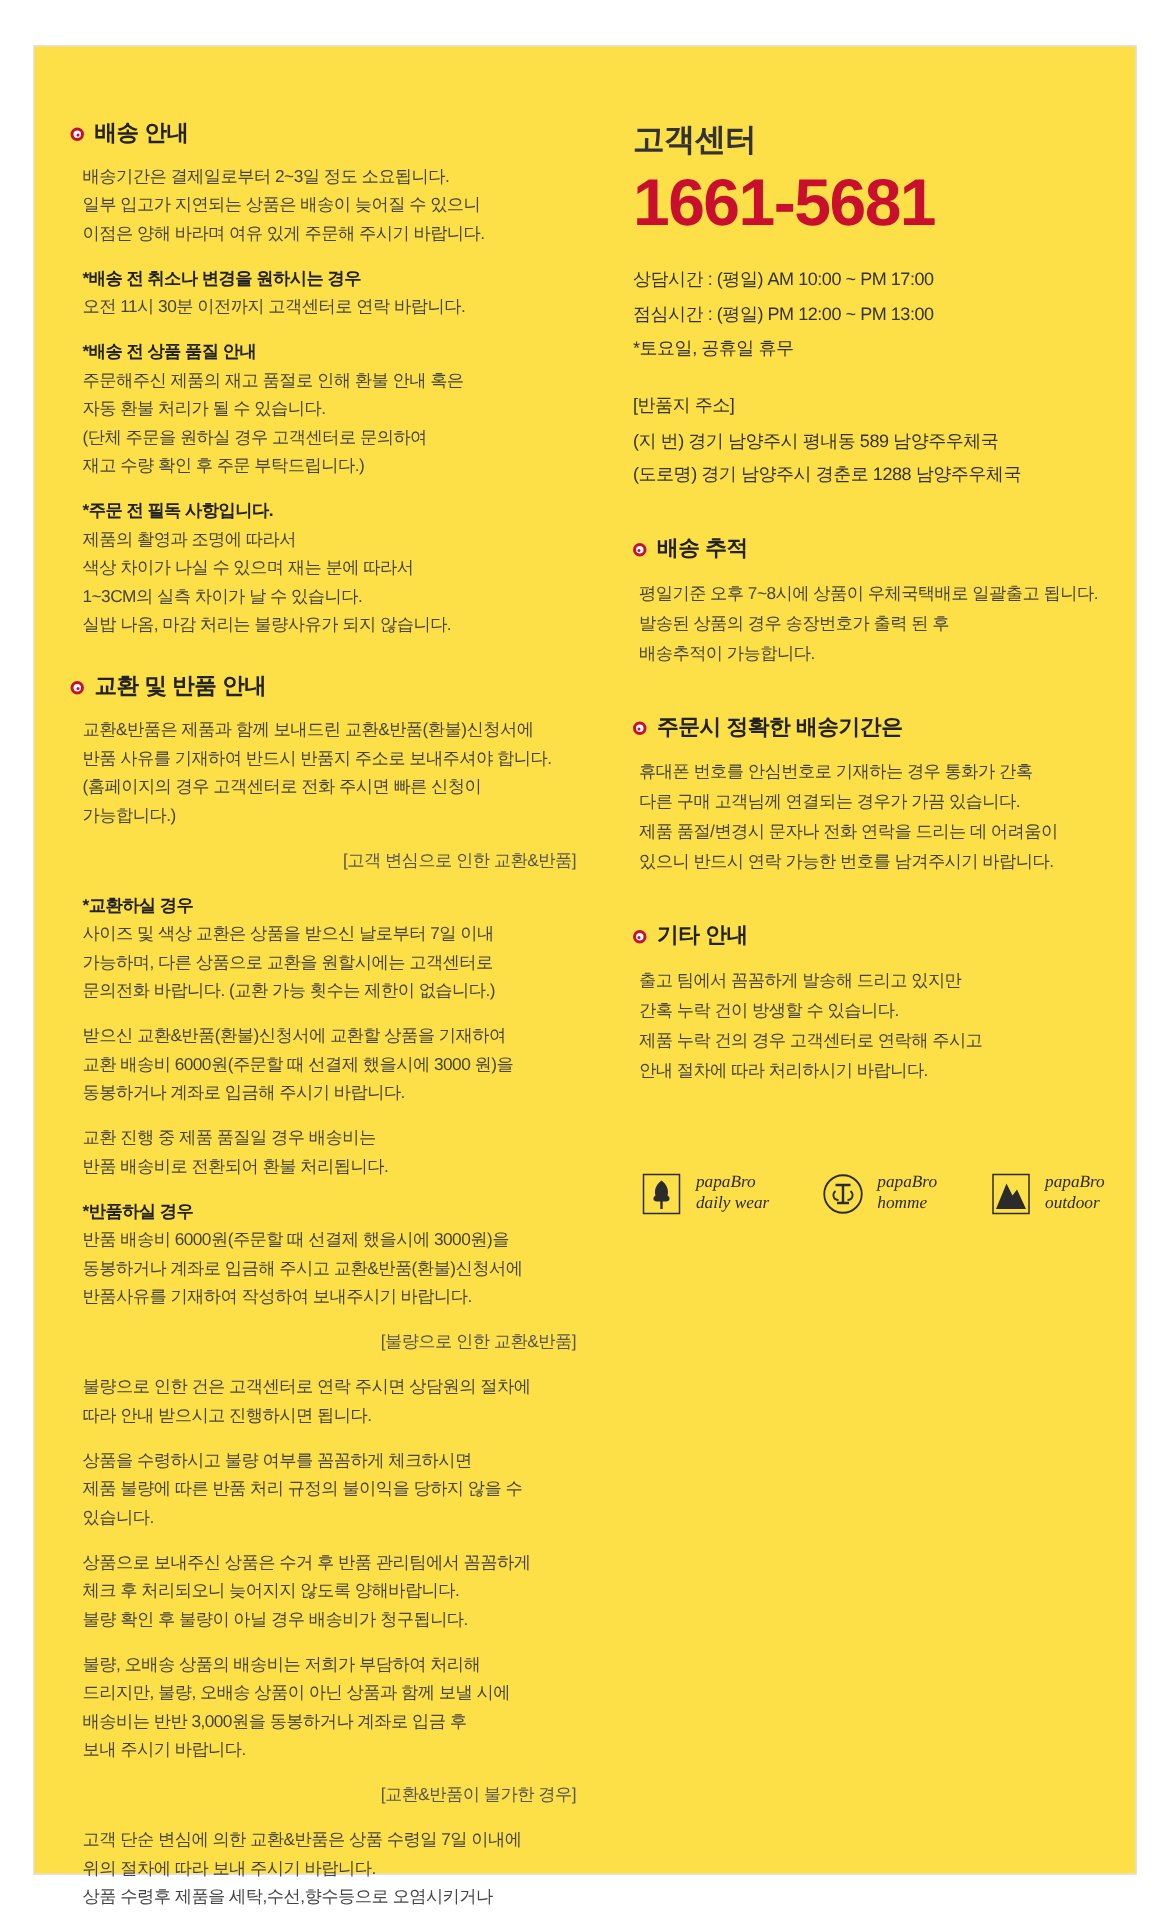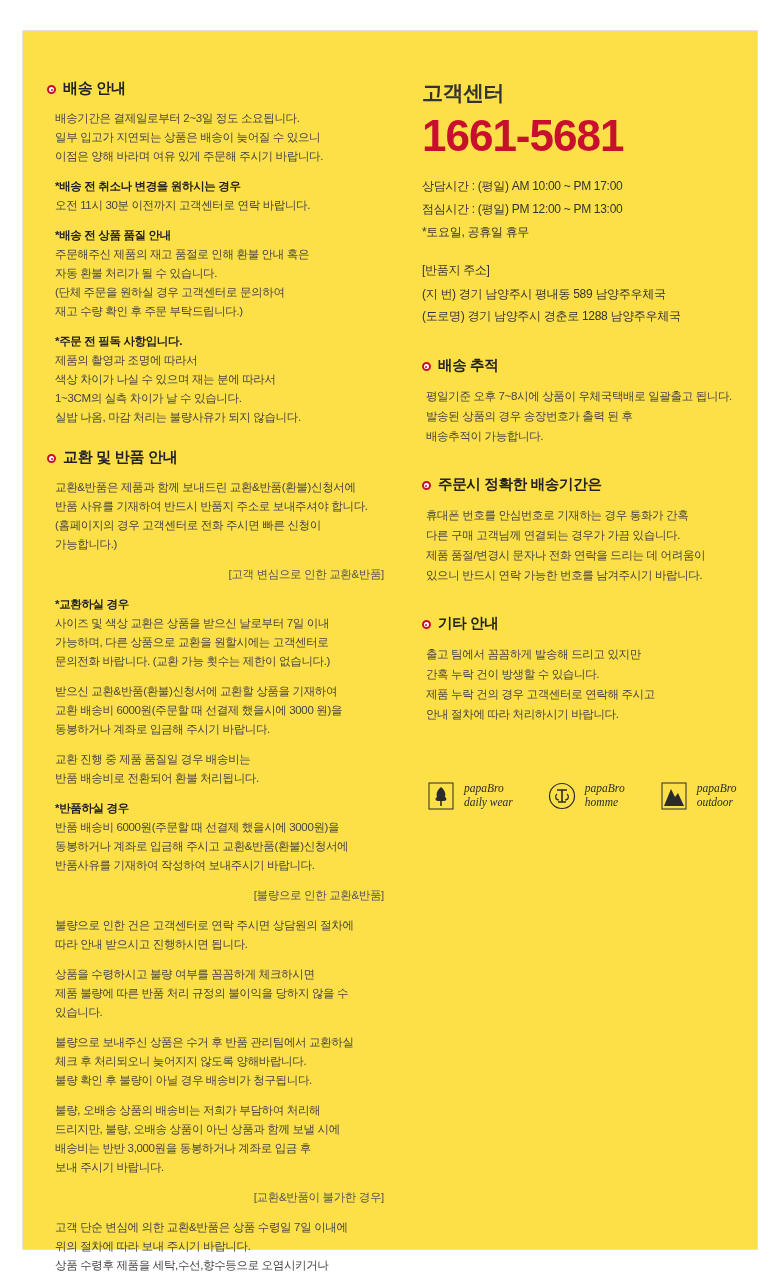--- a/index.html
+++ b/index.html
@@ -230,21 +230,21 @@
 
           <p class="line bracket gap">[불량으로 인한 교환&amp;반품]</p>
 
           <p class="line gap">불량으로 인한 건은 고객센터로 연락 주시면 상담원의 절차에</p>
           <p class="line">따라 안내 받으시고 진행하시면 됩니다.</p>
 
           <p class="line gap">상품을 수령하시고 불량 여부를 꼼꼼하게 체크하시면</p>
           <p class="line">제품 불량에 따른 반품 처리 규정의 불이익을 당하지 않을 수</p>
           <p class="line">있습니다.</p>
 
-          <p class="line gap">불량으로 보내주신 상품은 수거 후 반품 관리팀에서 교환하실</p>
+          <p class="line gap">상품으로 보내주신 상품은 수거 후 반품 관리팀에서 꼼꼼하게</p>
           <p class="line">체크 후 처리되오니 늦어지지 않도록 양해바랍니다.</p>
           <p class="line">불량 확인 후 불량이 아닐 경우 배송비가 청구됩니다.</p>
 
           <p class="line gap">불량, 오배송 상품의 배송비는 저희가 부담하여 처리해</p>
           <p class="line">드리지만, 불량, 오배송 상품이 아닌 상품과 함께 보낼 시에</p>
           <p class="line">배송비는 반반 3,000원을 동봉하거나 계좌로 입금 후</p>
           <p class="line">보내 주시기 바랍니다.</p>
 
           <p class="line bracket gap">[교환&amp;반품이 불가한 경우]</p>
 

